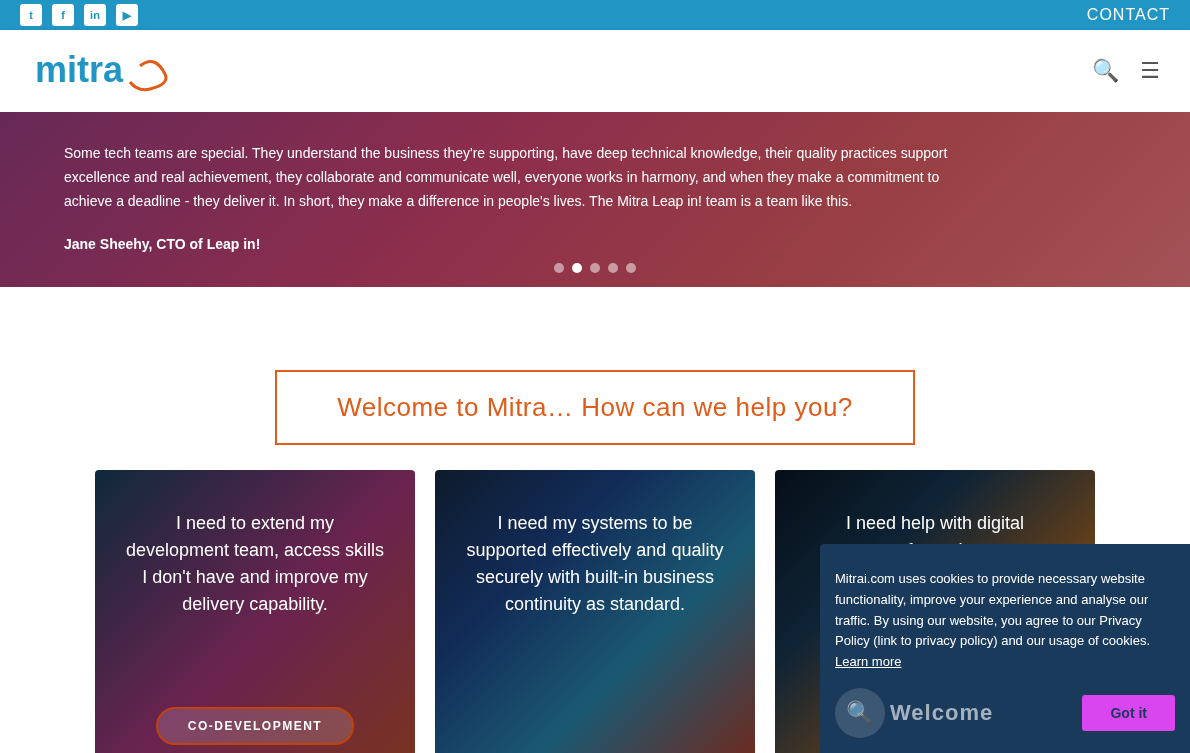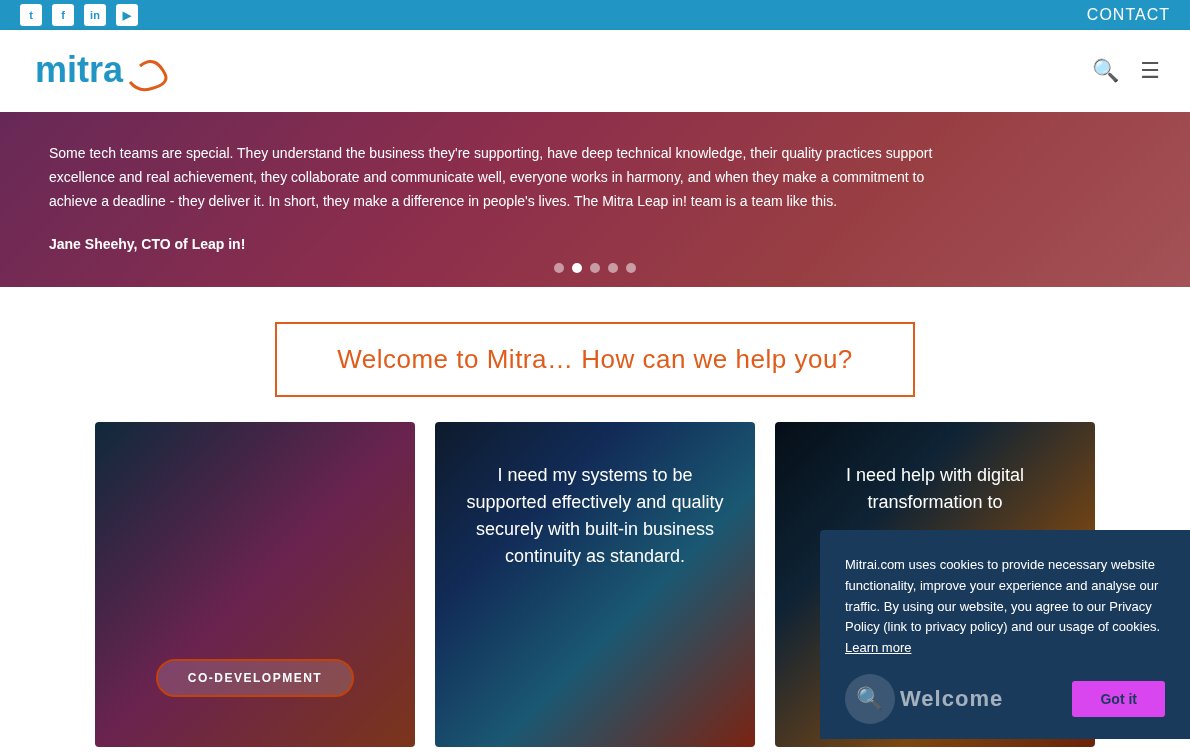--- a/index.html
+++ b/index.html
@@ -41,21 +41,21 @@
     }
     .header-icons { display: flex; gap: 20px; align-items: center; }
     .header-icon { font-size: 22px; color: #555; cursor: pointer; }
 
     
     .hero {
       background: linear-gradient(135deg, #7b3a6e 0%, #c0445a 40%, #d4624a 70%, #e8866e 100%);
       min-height: 175px;
       display: flex;
       align-items: flex-end;
-      padding: 30px 49px;
+      padding: 30px 64px;
       position: relative;
     }
     .hero-overlay {
       position: absolute; inset: 0;
       background: rgba(80,20,60,0.45);
     }
     .hero-content {
       position: relative; z-index: 2;
       color: #fff;
       max-width: 900px;
@@ -83,20 +83,21 @@
     }
     .dot.active { background: #fff; }
 
     
     .welcome-section {
       display: flex;
       justify-content: center;
       align-items: center;
       padding: 35px 20px 25px;
       background: #fff;
+      margin-top: 48px;
     }
     .welcome-box {
       border: 2px solid #e05c1a;
       padding: 20px 60px;
       text-align: center;
     }
     .welcome-box h2 {
       color: #e05c1a;
       font-size: 26px;
       font-weight: normal;
@@ -166,26 +167,26 @@
       cursor: pointer;
       border-radius: 25px;
       margin-top: auto;
       margin-bottom: 30px;
       text-transform: uppercase;
     }
 
     
     .cookie-banner {
       position: fixed;
-      bottom: 14px;
+      bottom: 0;
       right: 0;
       width: 370px;
       background: #1a3a5c;
       color: #fff;
-      padding: 25px 25px 15px;
+      padding: 25px 15px 15px;
       z-index: 1000;
       border-radius: 4px 0 0 0;
     }
     .cookie-banner p {
       font-size: 13px;
       line-height: 1.6;
     }
     .cookie-learn-more {
       color: #fff;
       text-decoration: underline;
@@ -269,20 +270,21 @@
 <div class="welcome-section">
   <div class="welcome-box">
     <h2>Welcome to Mitra… How can we help you?</h2>
   </div>
 </div>
 
 <div class="cards-section">
   <div class="card">
     <div class="card-bg card-bg-1"></div>
     <div class="card-content">
+      <h3>I need to extend my development team, access skills I don't have and improve my delivery capability.</h3>
       <button class="card-btn">CO-DEVELOPMENT</button>
     </div>
   </div>
   <div class="card">
     <div class="card-bg card-bg-2"></div>
     <div class="card-content">
       <h3>I need my systems to be supported effectively and quality securely with built-in business continuity as standard.</h3>
     </div>
   </div>
   <div class="card">

